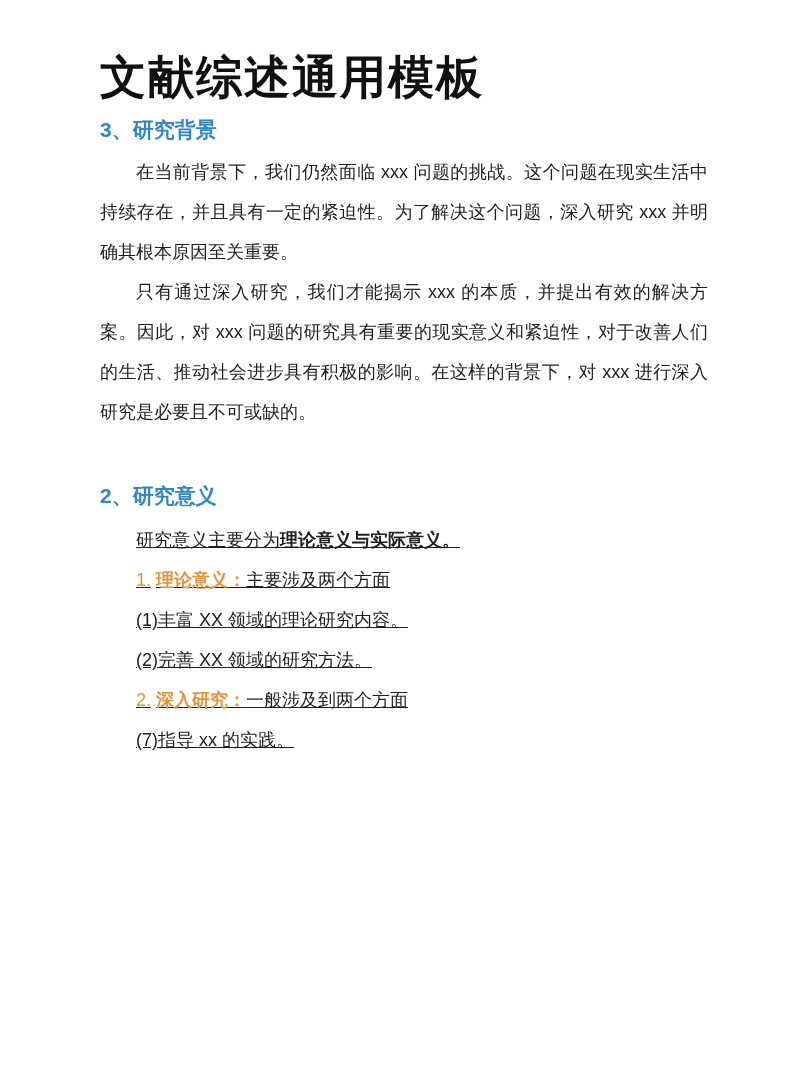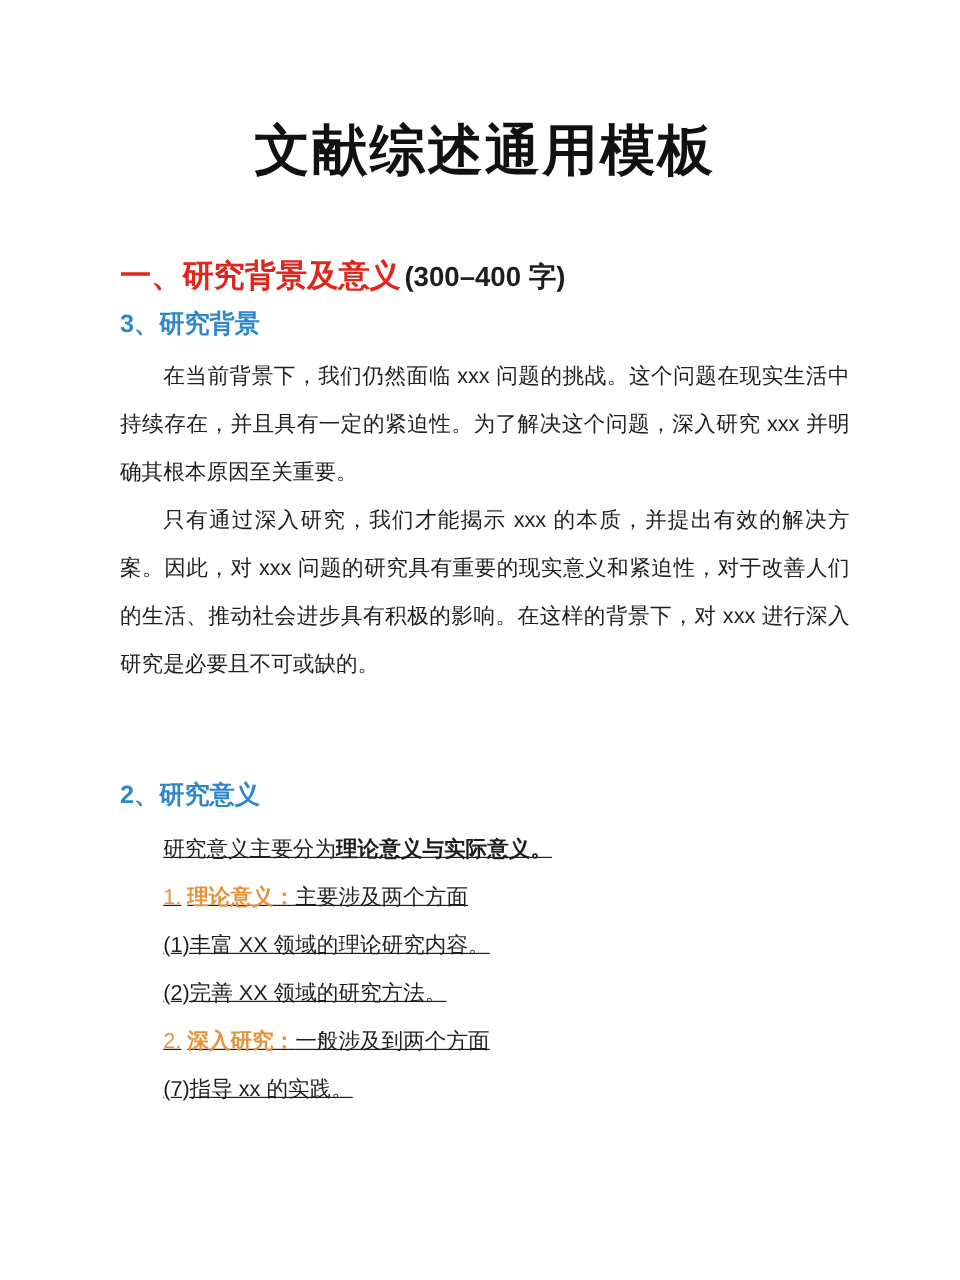--- a/index.html
+++ b/index.html
@@ -10,22 +10,22 @@
     height: 1067px;
     margin: 0 auto;
     background: #ffffff;
     font-family: "Liberation Sans", "DejaVu Sans", sans-serif;
     color: #1e1e1e;
     overflow: hidden;
   }
   .content { padding: 0 92px 0 100px; }
 
   .doc-title {
-    margin-top: 96px;
-    text-align: center;
+    margin-top: 48px;
+    text-align: left;
     font-size: 46px;
     line-height: 58px;
     font-weight: bold;
     color: #111111;
     letter-spacing: 2px;
   }
 
   .section-heading {
     margin-top: 58px;
     font-size: 26px;
@@ -41,21 +41,21 @@
     margin-left: 3px;
   }
 
   .sub-heading {
     font-size: 21px;
     line-height: 28px;
     font-weight: bold;
     color: #2e87c8;
   }
   .sub-heading-1 { margin-top: 10px; margin-bottom: 8px; }
-  .sub-heading-2 { margin-top: 76px; margin-bottom: 10px; }
+  .sub-heading-2 { margin-top: 50px; margin-bottom: 10px; }
 
   .para {
     font-size: 18px;
     line-height: 40px;
     text-indent: 2em;
     text-align: justify;
     color: #1e1e1e;
   }
   .para.single { text-align: left; text-decoration: underline; }
 
@@ -65,23 +65,20 @@
   .navy-label { color: #1e3a69; font-weight: bold; }
 </style>
 </head>
 <body>
 
 <div class="page">
   <div class="content">
 
     <h1 class="doc-title">文献综述通用模板</h1>
 
-    <div class="section-heading">
-      <span>一、研究背景及意义</span><span class="count">(300–400 字)</span>
-    </div>
 
     <h2 class="sub-heading sub-heading-1">3、研究背景</h2>
 
     <p class="para">在当前背景下，我们仍然面临 xxx 问题的挑战。这个问题在现实生活中持续存在，并且具有一定的紧迫性。为了解决这个问题，深入研究 xxx 并明确其根本原因至关重要。</p>
 
     <p class="para">只有通过深入研究，我们才能揭示 xxx 的本质，并提出有效的解决方案。因此，对 xxx 问题的研究具有重要的现实意义和紧迫性，对于改善人们的生活、推动社会进步具有积极的影响。在这样的背景下，对 xxx 进行深入研究是必要且不可或缺的。</p>
 
     <h2 class="sub-heading sub-heading-2">2、研究意义</h2>
 
     <p class="para single">

